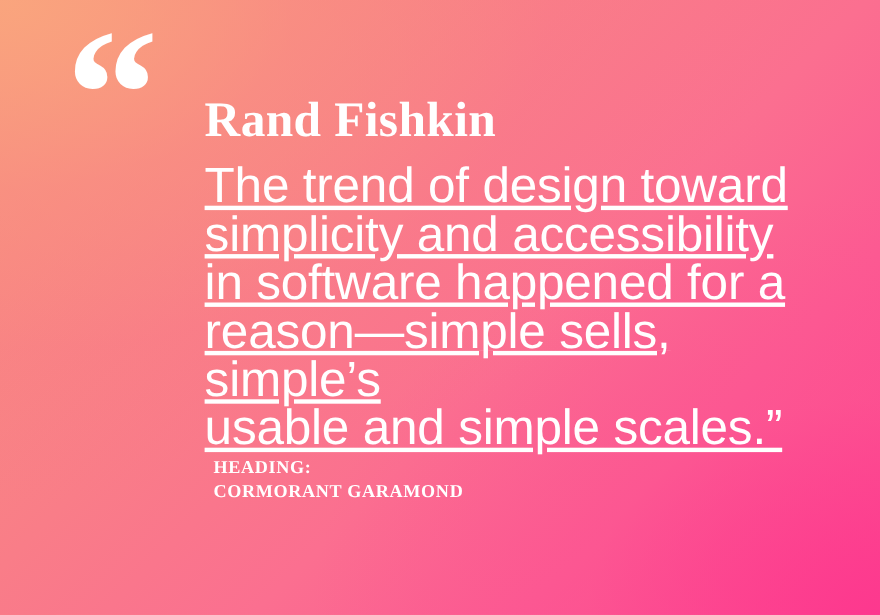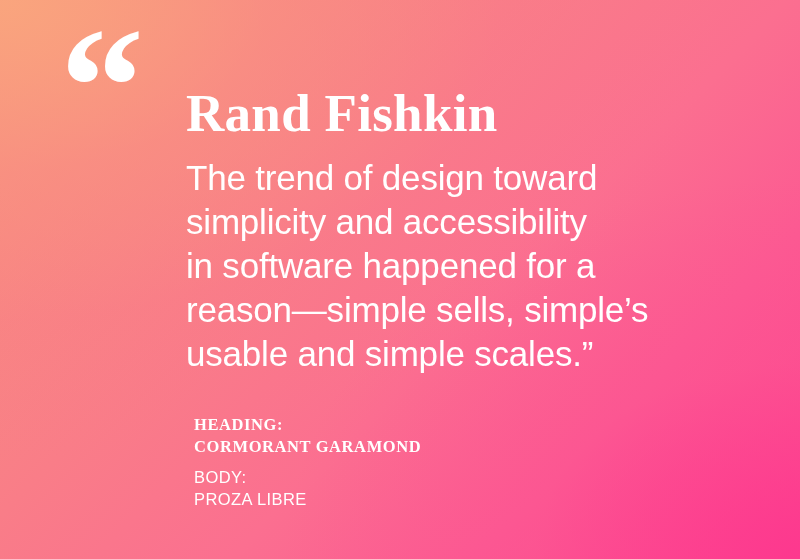--- a/index.html
+++ b/index.html
@@ -74,37 +74,38 @@
 
   #text-block {
     position: absolute;
     left: 186px;
     top: 86px;
     width: 580px;
   }
 
   #author-name {
     font-family: "Liberation Serif", "DejaVu Serif", serif;
-    font-size: 53px;
+    font-size: 45px;
     font-weight: 700;
     color: #ffffff;
     line-height: 1.05;
     letter-spacing: 0.3px;
     margin: 0 0 14px 0;
   }
 
   #quote-body {
     margin: 0;
     font-family: "Liberation Sans", sans-serif;
-    font-size: 35px;
+    font-size: 45px;
     font-weight: 400;
     color: #ffffff;
     line-height: 44px;
     letter-spacing: -0.2px;
     white-space: pre-line;
+    text-decoration: underline;
   }
 
   #credits {
     position: absolute;
     left: 186px;
     top: 414px;
   }
 
   .credit-row {
     display: flex;
@@ -169,21 +170,17 @@
 
     </div>
 
     <div id="credits">
 
       <div class="credit-row">
         <span class="credit-label-serif">HEADING:</span>
         <span class="credit-value-serif">CORMORANT GARAMOND</span>
       </div>
 
-      <div class="credit-row">
-        <span class="credit-label-sans">BODY:</span>
-        <span class="credit-value-sans">PROZA LIBRE</span>
-      </div>
 
     </div>
 
   </div>
 </div>
 
 </body></html>

